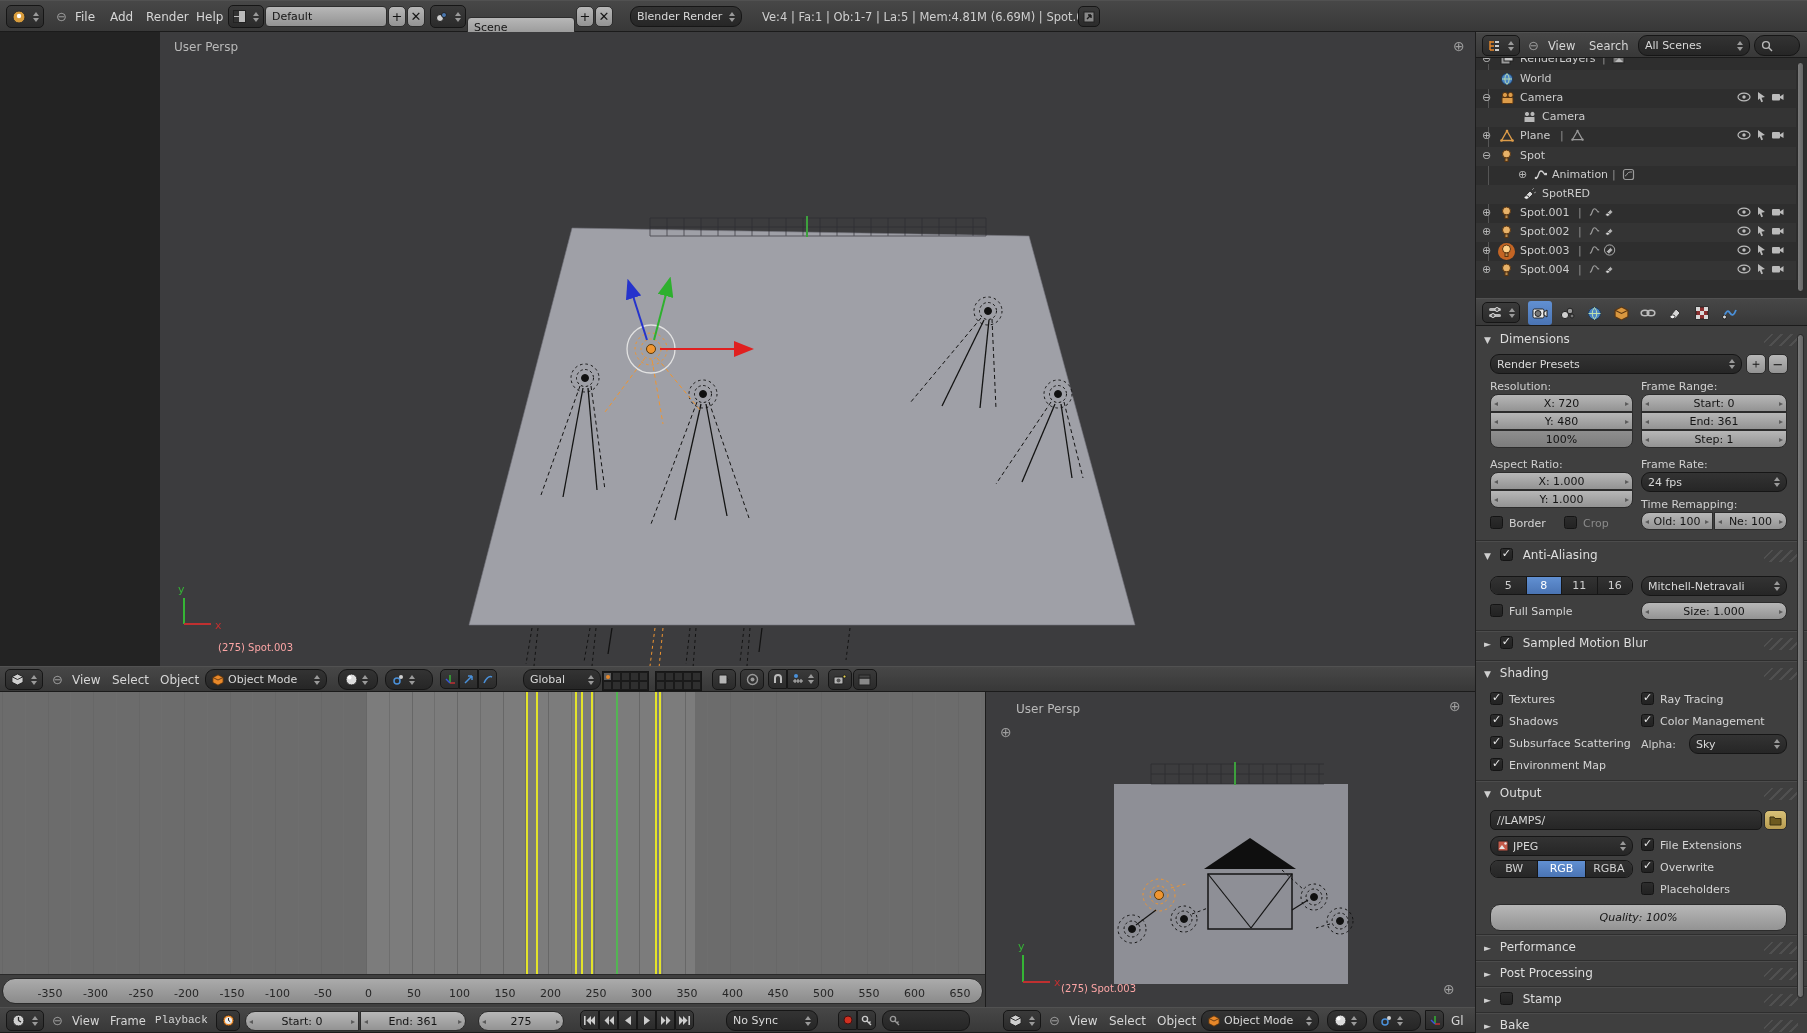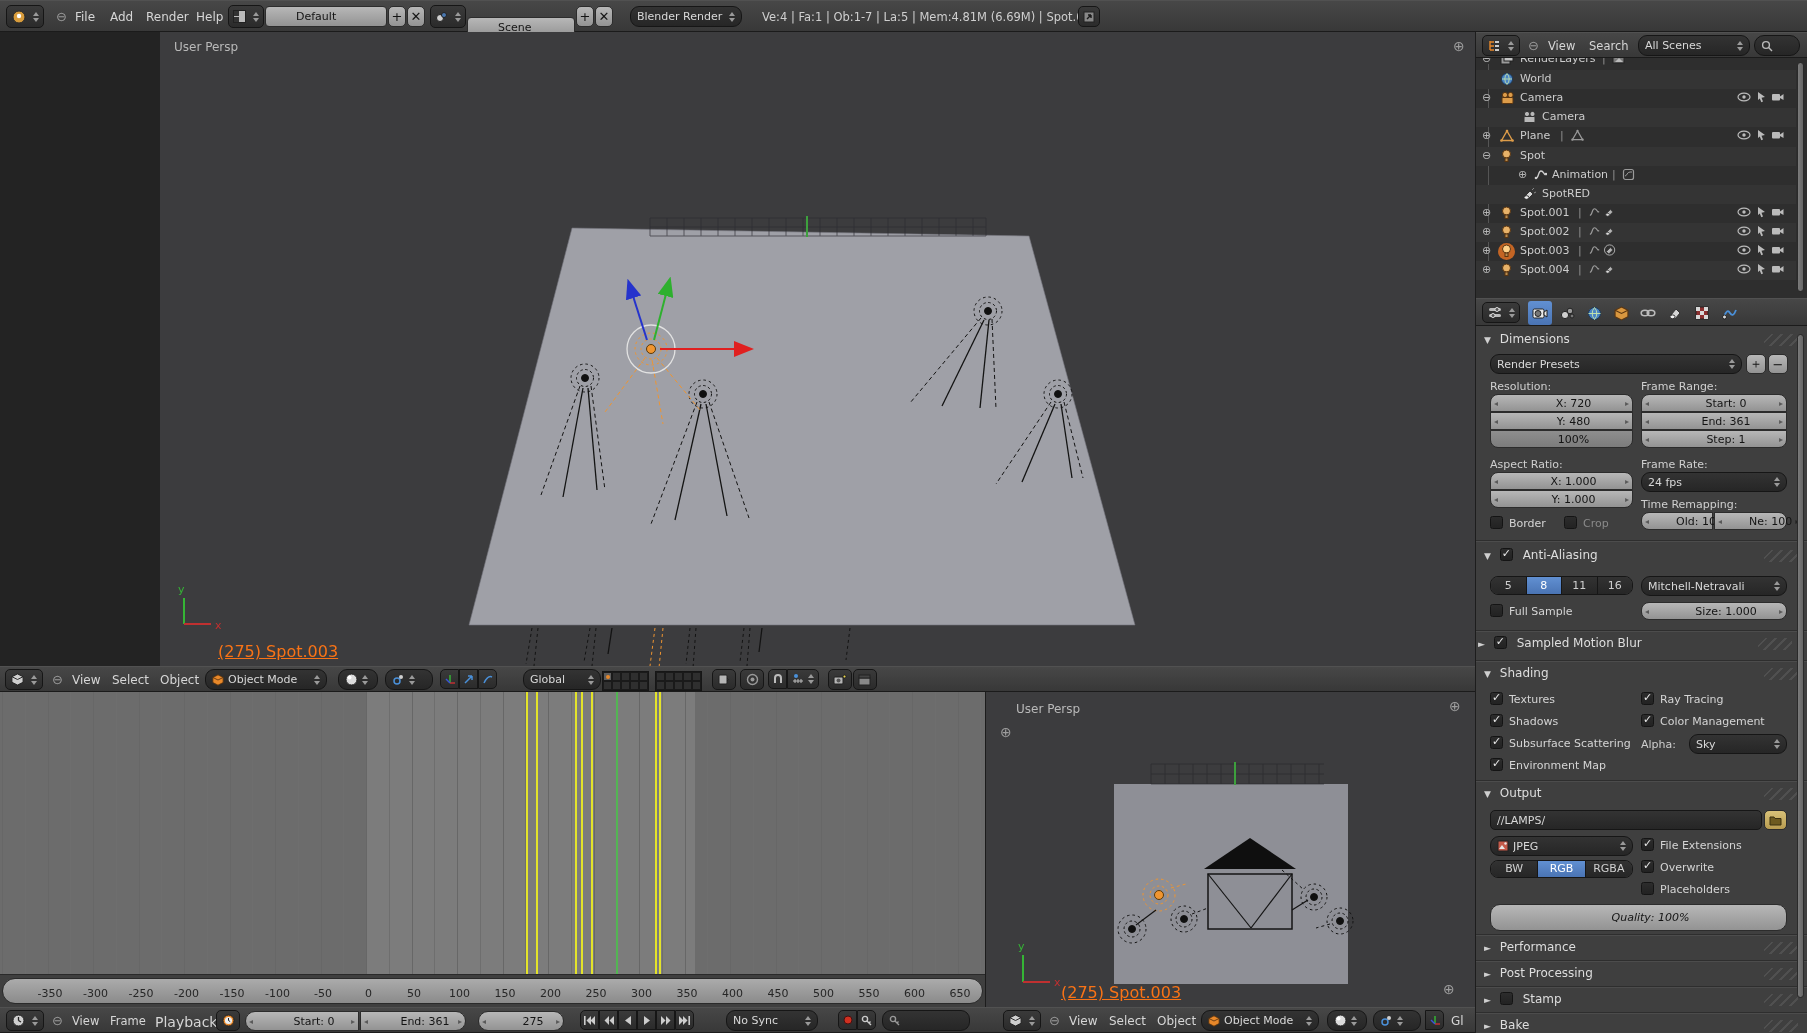--- a/index.html
+++ b/index.html
@@ -17,21 +17,21 @@
   .dd { position:absolute; background:linear-gradient(#333333,#262626); border:1px solid #161616; border-radius:9px;
         color:#d8d8d8; font-size:11px; display:flex; align-items:center; padding:0 6px; height:20px; }
   .dd .t { flex:1; white-space:nowrap; overflow:hidden; }
   .stp { display:flex; flex-direction:column; gap:2px; margin-left:4px; }
   .stp i { width:0; height:0; border-left:3.5px solid transparent; border-right:3.5px solid transparent; display:block; }
   .stp .u { border-bottom:4px solid #9a9a9a; } .stp .d { border-top:4px solid #9a9a9a; }
 
   
   .fld { position:absolute; background:linear-gradient(#b7b7b7,#939393); border:1px solid #2c2c2c; border-radius:8px;
          color:#141414; font-size:11px; display:flex; align-items:center; height:18px; }
-  .fld .t { flex:1; text-align:center; white-space:nowrap;margin-left:24px; }
+  .fld .t { flex:1; text-align:center; white-space:nowrap; }
   .fld .la,.fld .ra { font-size:8px; color:rgba(0,0,0,.45); padding:0 3px; }
   .fld.pressed { background:linear-gradient(#8e8e8e,#7c7c7c); }
 
   
   .seg { position:absolute; display:flex; border:1px solid #161616; border-radius:8px; overflow:hidden; height:19px; }
   .seg span { flex:1; background:linear-gradient(#323232,#262626); color:#cfcfcf; font-size:11px; text-align:center;
               line-height:17px; border-right:1px solid #161616; }
   .seg span:last-child { border-right:none; }
   .seg span.on { background:linear-gradient(#6190d2,#4a74b4); color:#fff; }
 
@@ -61,21 +61,21 @@
   #tl-pill  { position:absolute; left:2px; right:2px; top:3px; height:26px; border-radius:13px;
               background:linear-gradient(#ababab,#8b8b8b); border:1px solid #2a2a2a; }
   #tlh      { left:0; top:1007px; width:985px; height:26px; }
   #vp-mini  { left:985px; top:692px; width:490px; height:315px; background:#3c3c3e; border-left:1px solid #1d1d1d; overflow:hidden; }
   #vph-mini { left:985px; top:1007px; width:490px; height:26px; }
   #right    { left:1475px; top:32px; width:332px; height:1001px; background:#3f3f3f; border-left:1px solid #1d1d1d; }
   #outliner { position:absolute; left:0; top:0; width:332px; height:266px; background:#2e2e2e; }
   #props    { position:absolute; left:0; top:266px; width:332px; height:735px; background:#3f3f3f; }
 
   .vplabel { position:absolute; color:#b9b9b9; font-size:12px; }
-  .vpinfo  { position:absolute; color:#f97316; font-size:16px;text-decoration:underline; }
+  .vpinfo  { position:absolute; color:#fca5a5; font-size:10px; }
   .plus    { position:absolute; color:#9d9d9d; font-size:14px; }
 
   
   .tl-grid  { position:absolute; top:0; bottom:0; width:1px; background:#6e6e6e; }
   .tl-grid.major { background:#676767; }
   .tl-zone  { position:absolute; top:0; bottom:0; background:rgba(0,0,0,.12); }
   .tl-kf    { position:absolute; top:0; bottom:0; width:2px; background:#e3e32a; }
   .tl-cur   { position:absolute; top:0; bottom:0; width:2px; background:#53b553; }
   .rlab     { position:absolute; top:8px; transform:translateX(-50%); color:#262626; font-size:11px; }
 
@@ -543,21 +543,21 @@
           <path d="M6.5,6.5 L6.5,3 M6.5,6.5 L9,8" stroke="#222" stroke-width="1.3" fill="none"></path>
       </svg>
       <span class="stp">
           <i class="u"></i>
           <i class="d"></i>
         </span>
     </div>
     <span class="abs minus-circle" style="left:52px;top:5px;">⊖</span>
     <span class="abs menu" style="left:72px;top:6px;font-size:11.5px;">View</span>
     <span class="abs menu" style="left:110px;top:6px;font-size:11.5px;">Frame</span>
-    <span class="abs menu" style="left:155px;top:6px;font-size:14px;">Playback</span>
+    <span class="abs menu" style="left:155px;top:6px;font-size:11px;font-family:Liberation Mono, monospace;">Playback</span>
     <div class="icobtn" style="left:216px;top:2px;width:24px;height:21px;">
       <svg width="13" height="13" viewBox="0 0 13 13">
         <circle cx="6.5" cy="6.5" r="5.5" fill="#e8882a" stroke="#222"></circle>
           <circle cx="6.5" cy="6.5" r="3.6" fill="#eee"></circle>
           <path d="M6.5,6.5 L6.5,4 M6.5,6.5 L8.2,7.6" stroke="#222" fill="none"></path>
       </svg>
     </div>
     <div class="fld" style="left:245px;top:3px;width:114px;height:20px;border-radius:10px 0 0 10px;">
       <i class="la">◂</i>
         <span class="t">Start: 0</span>
@@ -1234,21 +1234,21 @@
         <span class="chk"></span><span class="lb">Full Sample</span>
       </div>
       <div class="fld" style="left:165px;top:304px;width:146px;border-radius:8px;">
           <i class="la">◂</i>
           <span class="t">Size: 1.000</span>
           <i class="ra">▸</i>
         </div>
 
       <div class="sep" style="top:332px;"></div>
 
-      <div class="sec" style="left:2px;top:338px;">
+      <div class="sec" style="left:8px;top:338px;">
         <span class="tri">►</span>
         <span class="chk on"></span>
         <span style="margin-left:6px;">Sampled Motion Blur</span>
         <span class="hatch" style="left:280px;"></span>
       </div>
       <div class="sep" style="top:362px;"></div>
 
       <div class="sec" style="left:8px;top:368px;">
         <span class="tri">▼</span>
         <span>Shading</span>

